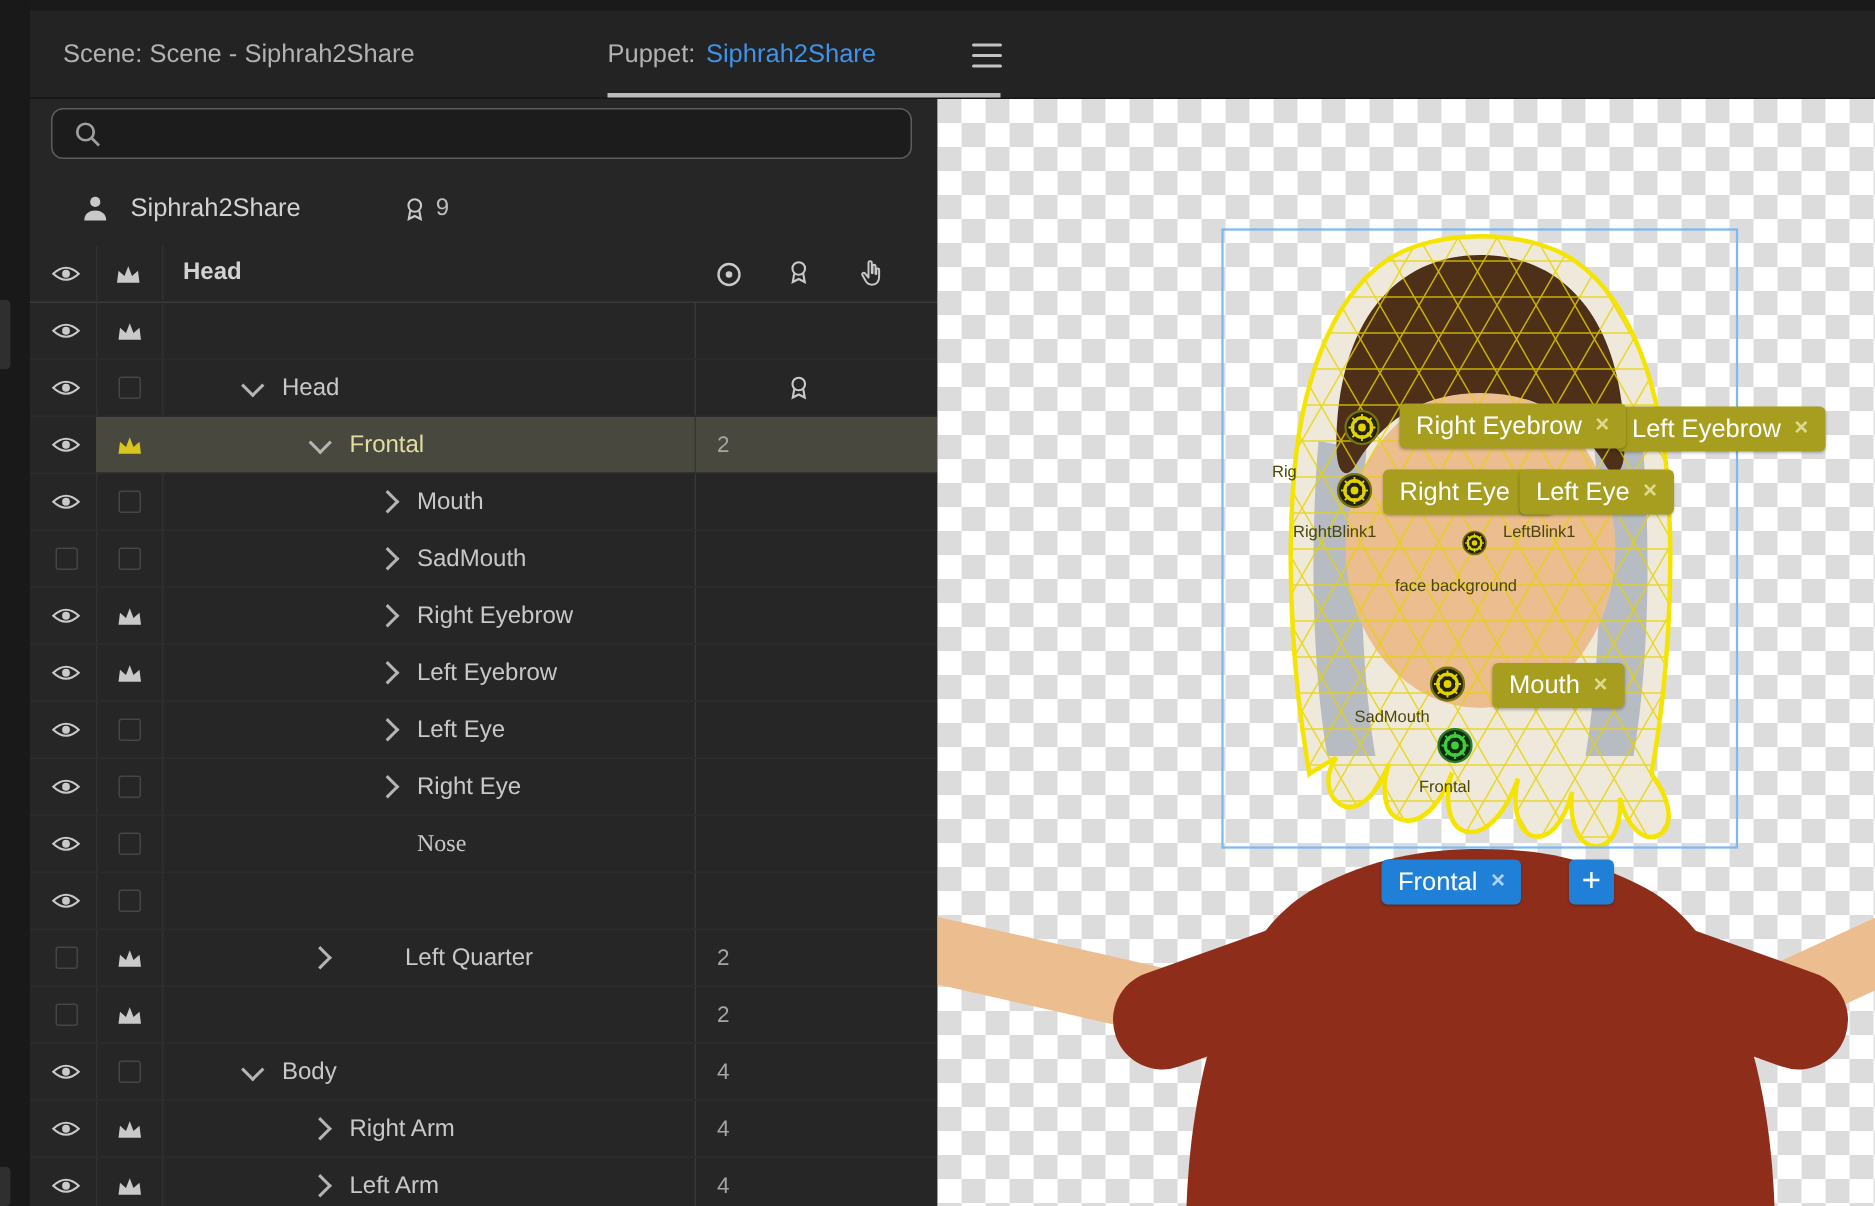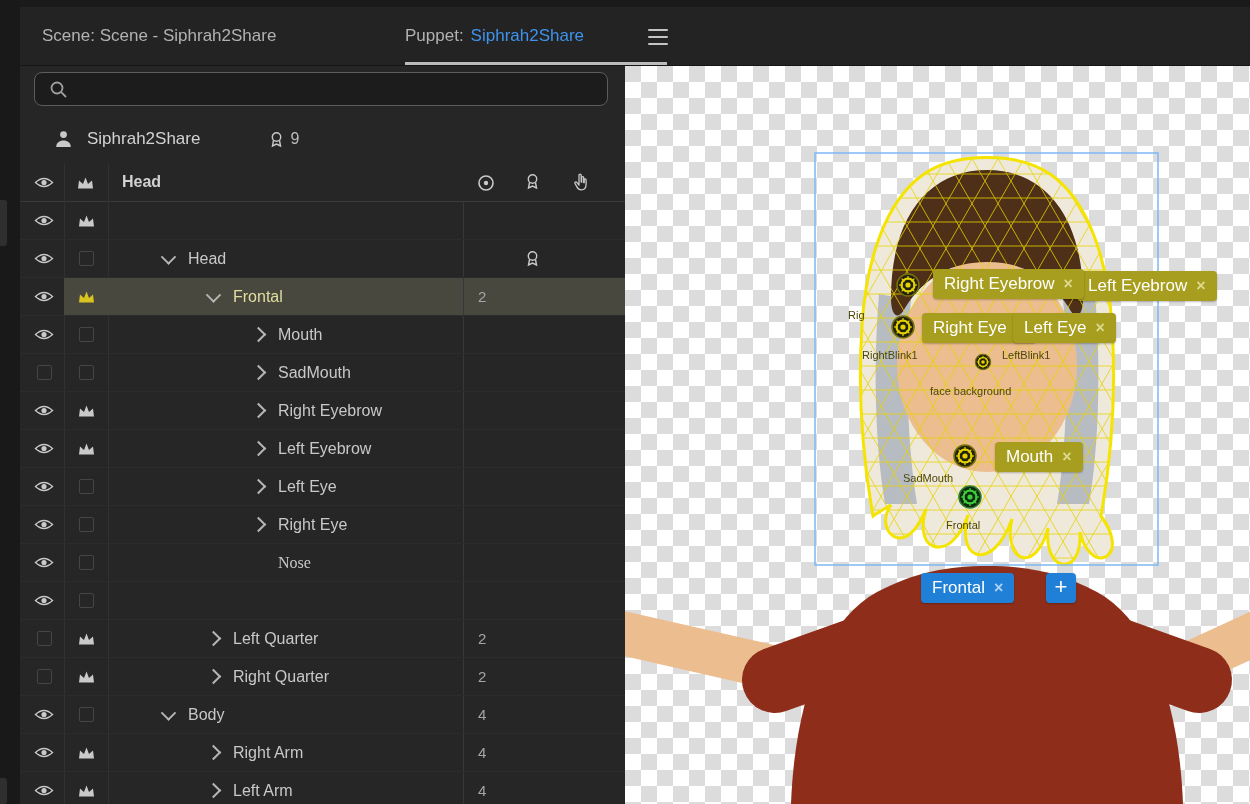--- a/index.html
+++ b/index.html
@@ -396,43 +396,39 @@
     <div class="cell eye-cell">
 
       <span class="empty-box"></span>
     </div>
     <div class="cell crown-cell">
       <svg class="crown-icon" width="19" height="14" viewBox="0 0 19 14">
               <path class="crown-shape" d="M2 12.5 L3 4.5 L7 8 L9.5 1.5 L12 8 L16 4.5 L17 12.5 Z"></path>
             </svg>
 
     </div>
-    <div class="name-cell" style="padding-left: 100px;">
+    <div class="name-cell" style="padding-left: 100px; gap: 37px;">
       <span class="chev right"></span>
       <span class="row-label">Left Quarter</span>
     </div>
 
     <div class="count-cell">
             <span class="count">2</span>
           </div>
   </div>
         <div class="row">
     <div class="cell eye-cell">
 
       <span class="empty-box"></span>
     </div>
     <div class="cell crown-cell">
       <svg class="crown-icon" width="19" height="14" viewBox="0 0 19 14">
               <path class="crown-shape" d="M2 12.5 L3 4.5 L7 8 L9.5 1.5 L12 8 L16 4.5 L17 12.5 Z"></path>
             </svg>
 
-    </div>
-    <div class="name-cell" style="padding-left: 100px;">
-      <span class="chev right"></span>
-      <span class="row-label">Right Quarter</span>
     </div>
 
     <div class="count-cell">
             <span class="count">2</span>
           </div>
   </div>
         <div class="row">
     <div class="cell eye-cell">
       <svg class="eye-icon" width="20" height="13" viewBox="0 0 20 13">
               <path d="M1.5 6.5 Q10 -1.5 18.5 6.5 Q10 14.5 1.5 6.5 Z" fill="none" stroke="#c9c9c9" stroke-width="1.4"></path>

